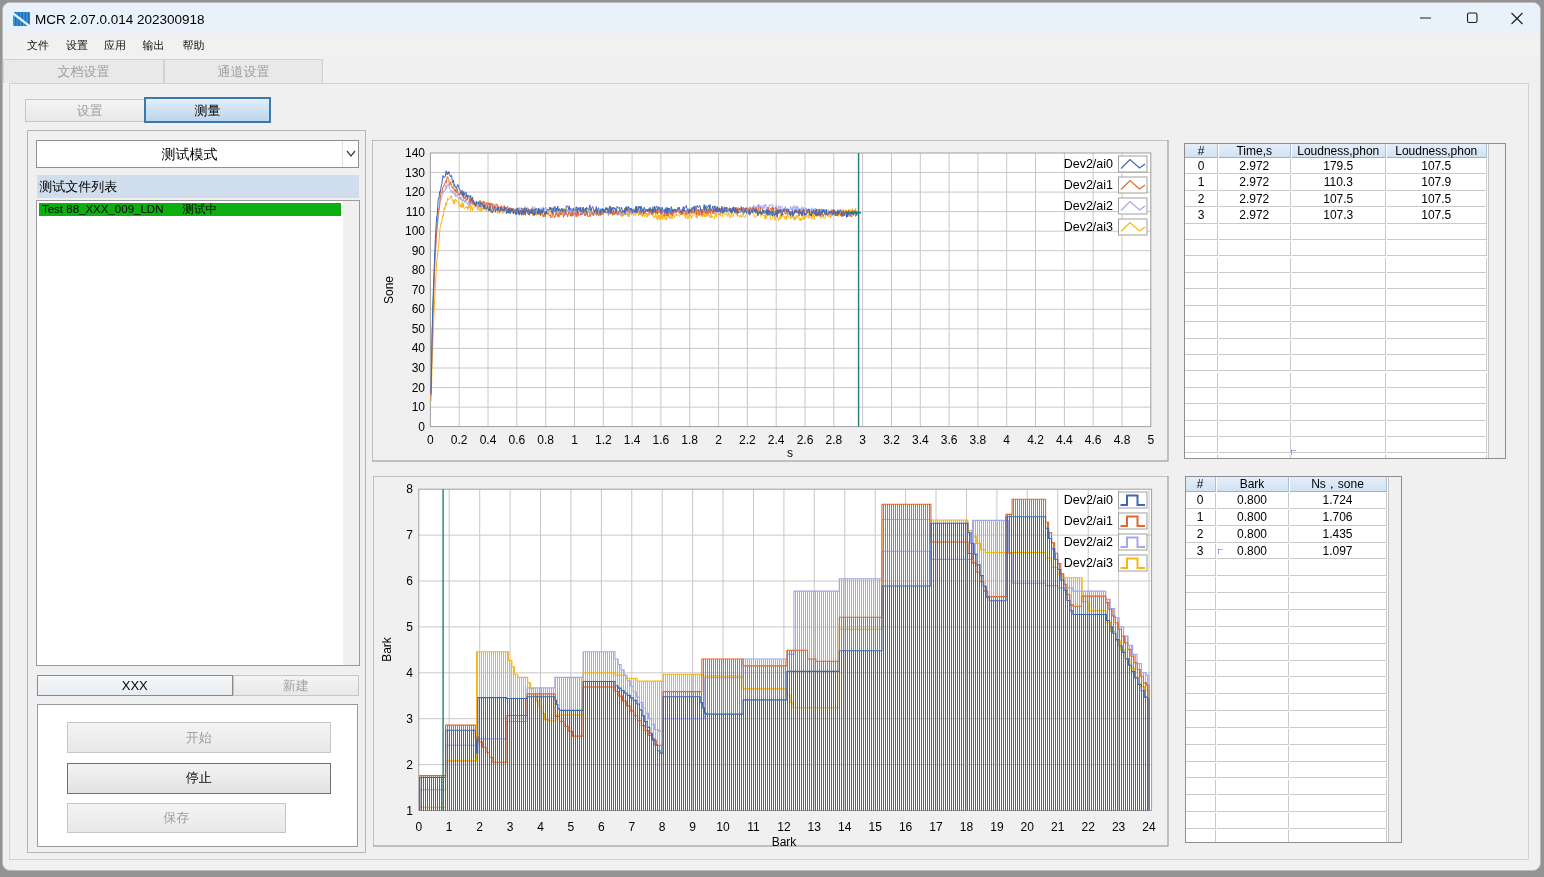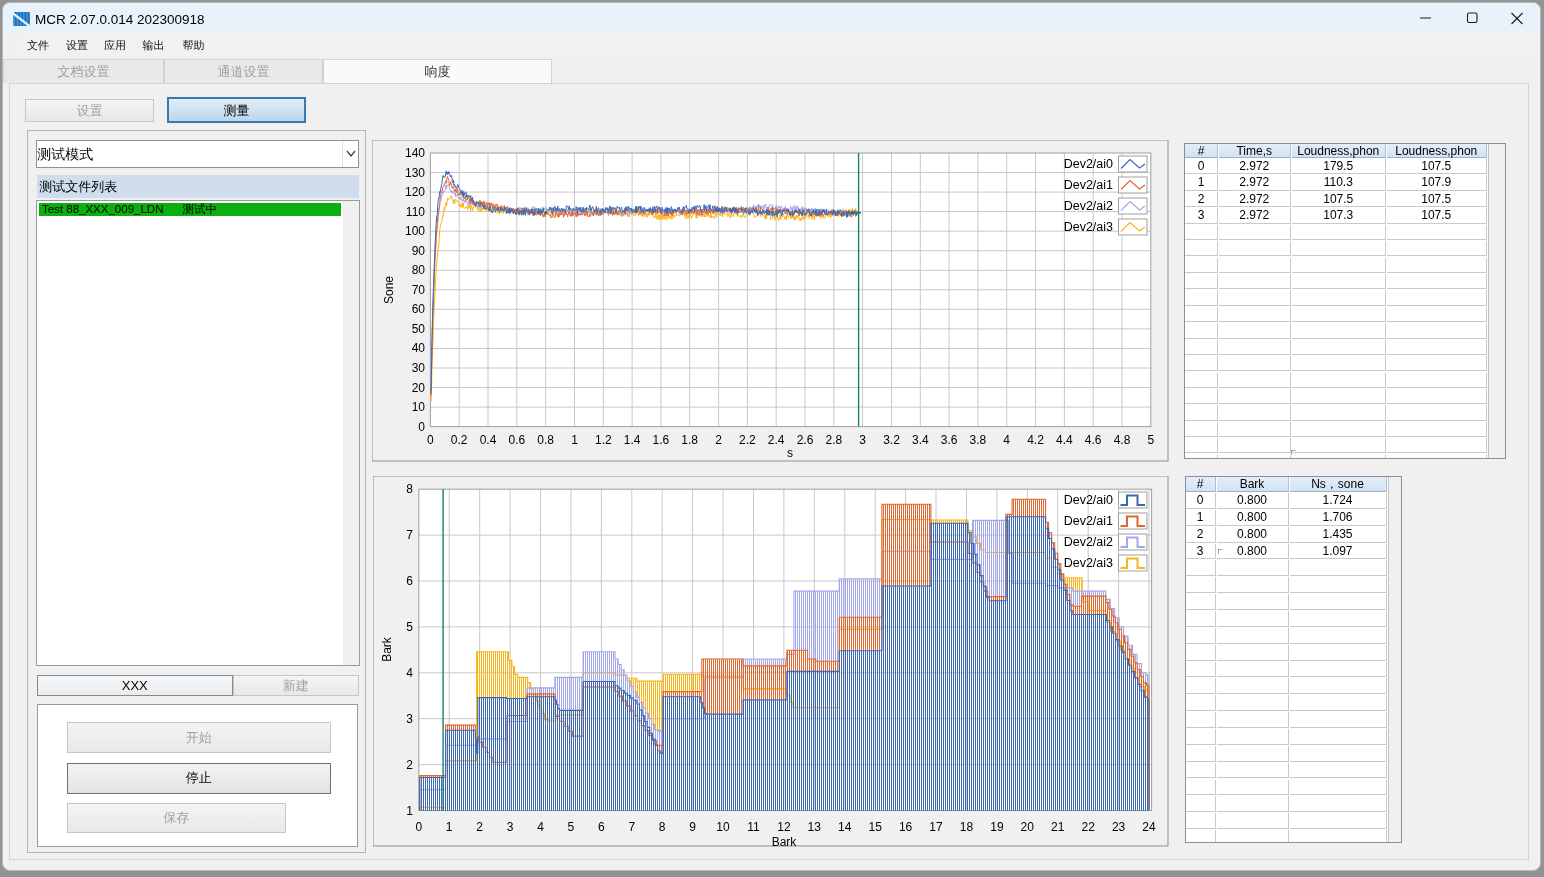--- a/index.html
+++ b/index.html
@@ -47,30 +47,29 @@
  </div>
  <div id="menubar">
    <span class="mi" style="left:8px">文件</span>
       <span class="mi" style="left:47px">设置</span>
    <span class="mi" style="left:85px">应用</span>
       <span class="mi" style="left:123.5px">输出</span>
    <span class="mi" style="left:163.5px">帮助</span>
  </div>
  <div class="tab" style="left:0px;width:161px">文档设置</div>
  <div class="tab" style="left:161px;width:159px">通道设置</div>
- <div class="tab tabsel" style="left:320px;width:229px">响度</div>
  <div id="page"></div>
 
  <div class="btn" style="left:22.3px;top:95.8px;width:129px;height:23px;line-height:21px">设置</div>
- <div class="btn on" style="left:164px;top:93.5px;width:139px;height:26px;line-height:24px;background:linear-gradient(#e3eef8,#bcd5ec);border:2px solid #3c79ab;color:#000">测量</div>
+ <div class="btn on" style="left:141px;top:93.5px;width:127px;height:26px;line-height:24px;background:linear-gradient(#e3eef8,#bcd5ec);border:2px solid #3c79ab;color:#000">测量</div>
 
  <div class="abs" style="left:24px;top:126.5px;width:339px;height:723.5px;border:1px solid #b4b4b4;background:#f0f0f0"></div>
 
  <div class="abs" style="left:33.2px;top:137px;width:322.5px;height:27.5px;background:#fff;border:1px solid #8f8f8f">
-   <div class="abs" style="left:0;right:16px;top:0;bottom:0;text-align:left;font-size:14px;line-height:26px;color:#000">测试模式</div>
+   <div class="abs" style="left:0;right:16px;top:0;bottom:0;text-align:center;font-size:14px;line-height:26px;color:#000">测试模式</div>
    <div class="abs" style="right:0;top:0;width:16px;height:100%;border-left:1px solid #e0e0e0">
      <svg class="abs" style="left:3px;top:9px" width="10" height="8" viewBox="0 0 10 8">
           <path d="M1,1 L5,6 L9,1" fill="none" stroke="#444" stroke-width="1.3"></path>
         </svg>
    </div>
  </div>
 
  <div class="abs" style="left:34.3px;top:172.4px;width:322px;height:23px;background:#cfdded;font-size:13px;color:#000;line-height:23px;padding-left:2px">测试文件列表</div>
  <div class="abs" style="left:33.2px;top:197px;width:324px;height:466px;background:#fff;border:1px solid #9a9a9a">
    <div class="abs" style="right:0;top:0;width:16.5px;height:100%;background:#f0f0f0"></div>

